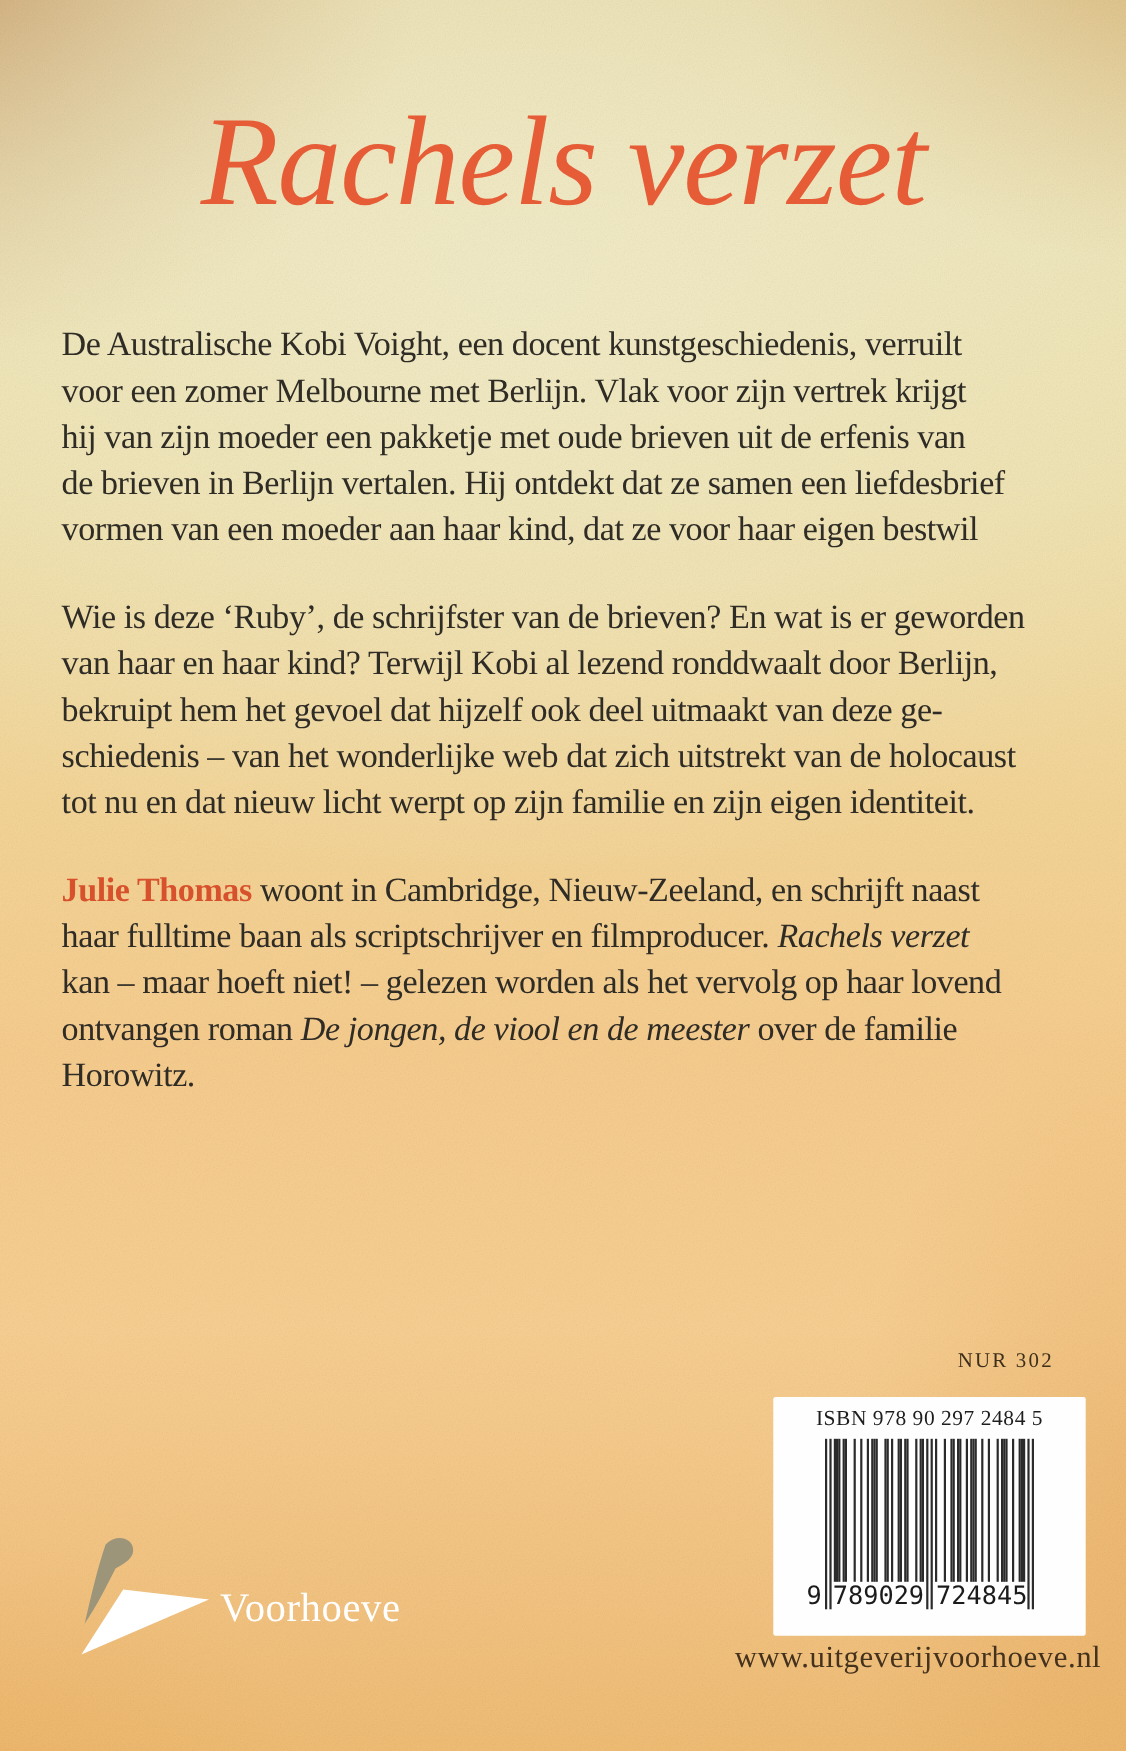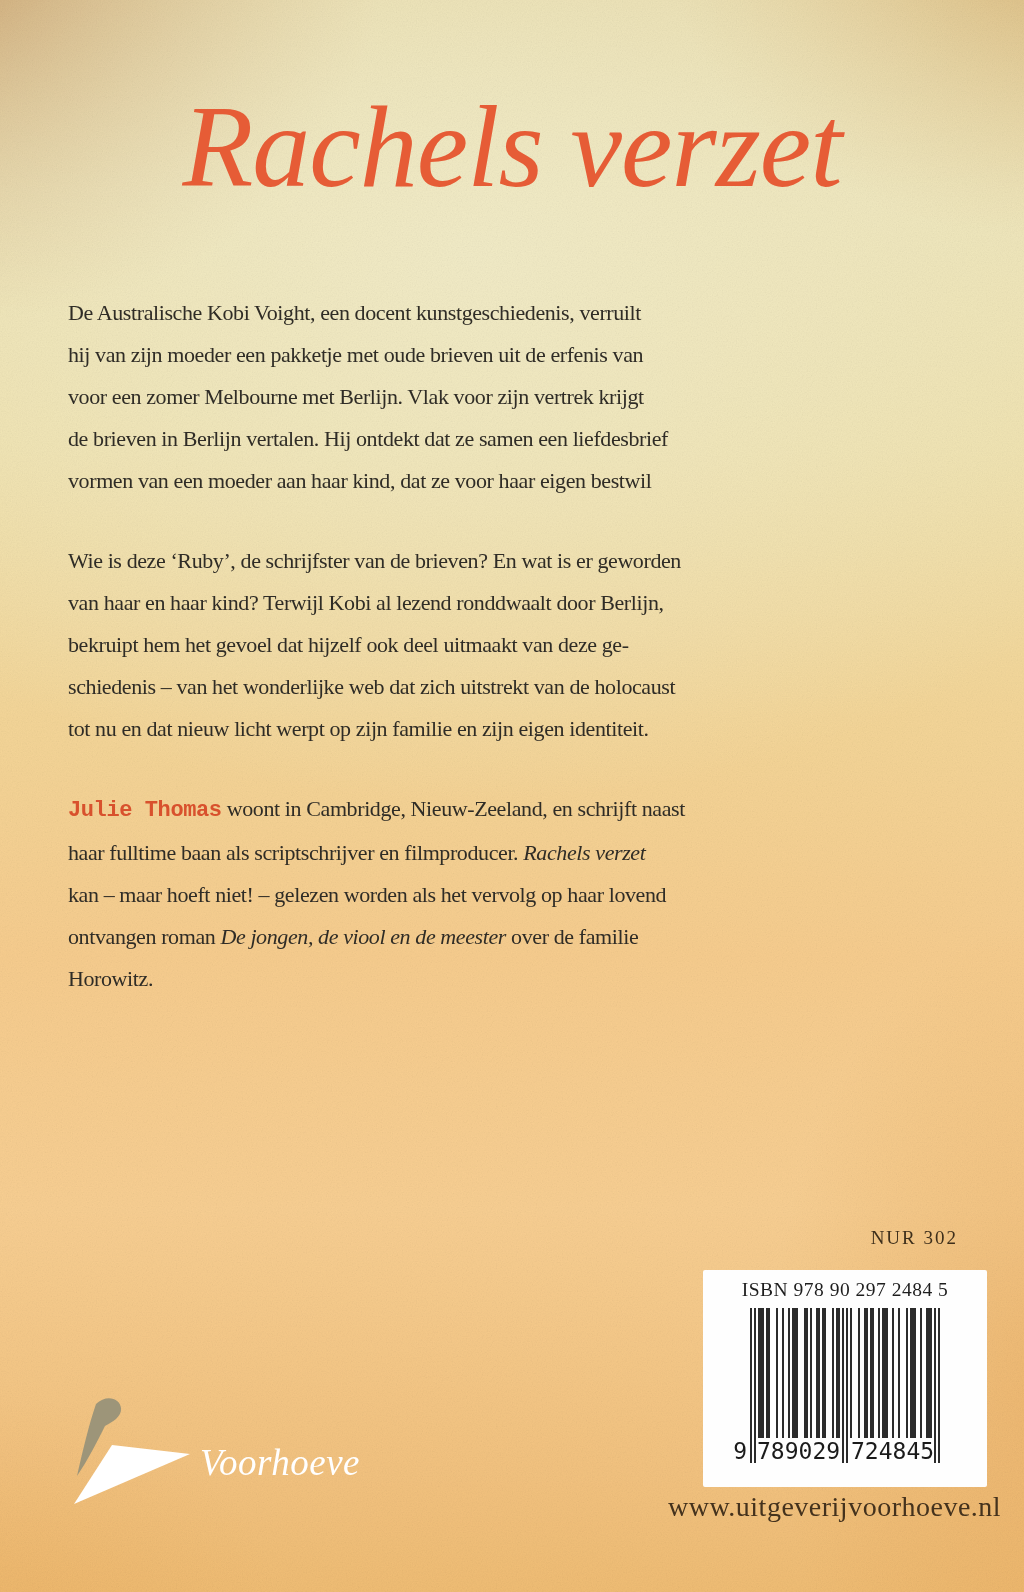--- a/index.html
+++ b/index.html
@@ -23,30 +23,30 @@
   .title{
     position:absolute;top:84px;left:0;width:100%;
     margin:0;text-align:center;
     font-style:italic;font-weight:400;
     font-size:116px;line-height:1.1;
     color:#e65c36;
     letter-spacing:-1px;
   }
 
   .blurb{
-    position:absolute;left:68px;top:292px;width:880px;
-    font-size:22px;line-height:42px;
+    position:absolute;left:56px;top:292px;width:880px;
+    font-size:31px;line-height:42px;
     letter-spacing:-0.4px;
     color:#2f2c26;
   }
   .para{margin:0 0 38px 0;}
   .line{white-space:nowrap;text-align:left;}
   .line span.b{font-weight:bold;}
   .line span.i{font-style:italic;}
-  .line span.accent{color:#d8512d;font-family:Liberation Mono, monospace;}
+  .line span.accent{color:#d8512d;}
 
   .nur{
     position:absolute;top:1227px;right:66px;
     font-size:19px;letter-spacing:2px;
     color:#3e2f1b;
   }
 
   .isbn-box{
     position:absolute;left:703px;top:1270px;width:284px;height:217px;
     background:#fefefe;border-radius:2px;
@@ -76,38 +76,38 @@
   .website{
     position:absolute;left:668px;top:1491px;width:320px;
     text-align:center;
     font-size:28px;letter-spacing:.5px;color:#44321d;
   }
 
   .logo{position:absolute;left:62px;top:1392px;width:380px;height:130px;}
   .logo svg{position:absolute;left:0;top:0;}
   .pubname{
     position:absolute;left:138px;top:49px;
-    font-style:italic;font-size:37px;color:#ffffff;
+    font-size:37px;color:#ffffff;
     letter-spacing:.5px;
   }
 </style>
 </head>
 <body>
 
 <div class="page">
 
   <div class="content">
 
     <h1 class="title">Rachels verzet</h1>
 
     <div class="blurb">
         <div class="para">
           <div class="line"><span>De Australische Kobi Voight, een docent kunstgeschiedenis, verruilt</span></div>
+          <div class="line"><span>voor een zomer Melbourne met Berlijn. Vlak voor zijn vertrek krijgt</span></div>
           <div class="line"><span>hij van zijn moeder een pakketje met oude brieven uit de erfenis van</span></div>
-          <div class="line"><span>voor een zomer Melbourne met Berlijn. Vlak voor zijn vertrek krijgt</span></div>
           <div class="line"><span>de brieven in Berlijn vertalen. Hij ontdekt dat ze samen een liefdesbrief</span></div>
           <div class="line"><span>vormen van een moeder aan haar kind, dat ze voor haar eigen bestwil</span></div>
         </div>
         <div class="para">
           <div class="line"><span>Wie is deze ‘Ruby’, de schrijfster van de brieven? En wat is er geworden</span></div>
           <div class="line"><span>van haar en haar kind? Terwijl Kobi al lezend ronddwaalt door Berlijn,</span></div>
           <div class="line"><span>bekruipt hem het gevoel dat hijzelf ook deel uitmaakt van deze ge-</span></div>
           <div class="line"><span>schiedenis – van het wonderlijke web dat zich uitstrekt van de holocaust</span></div>
           <div class="line end"><span>tot nu en dat nieuw licht werpt op zijn familie en zijn eigen identiteit.</span></div>
         </div>

